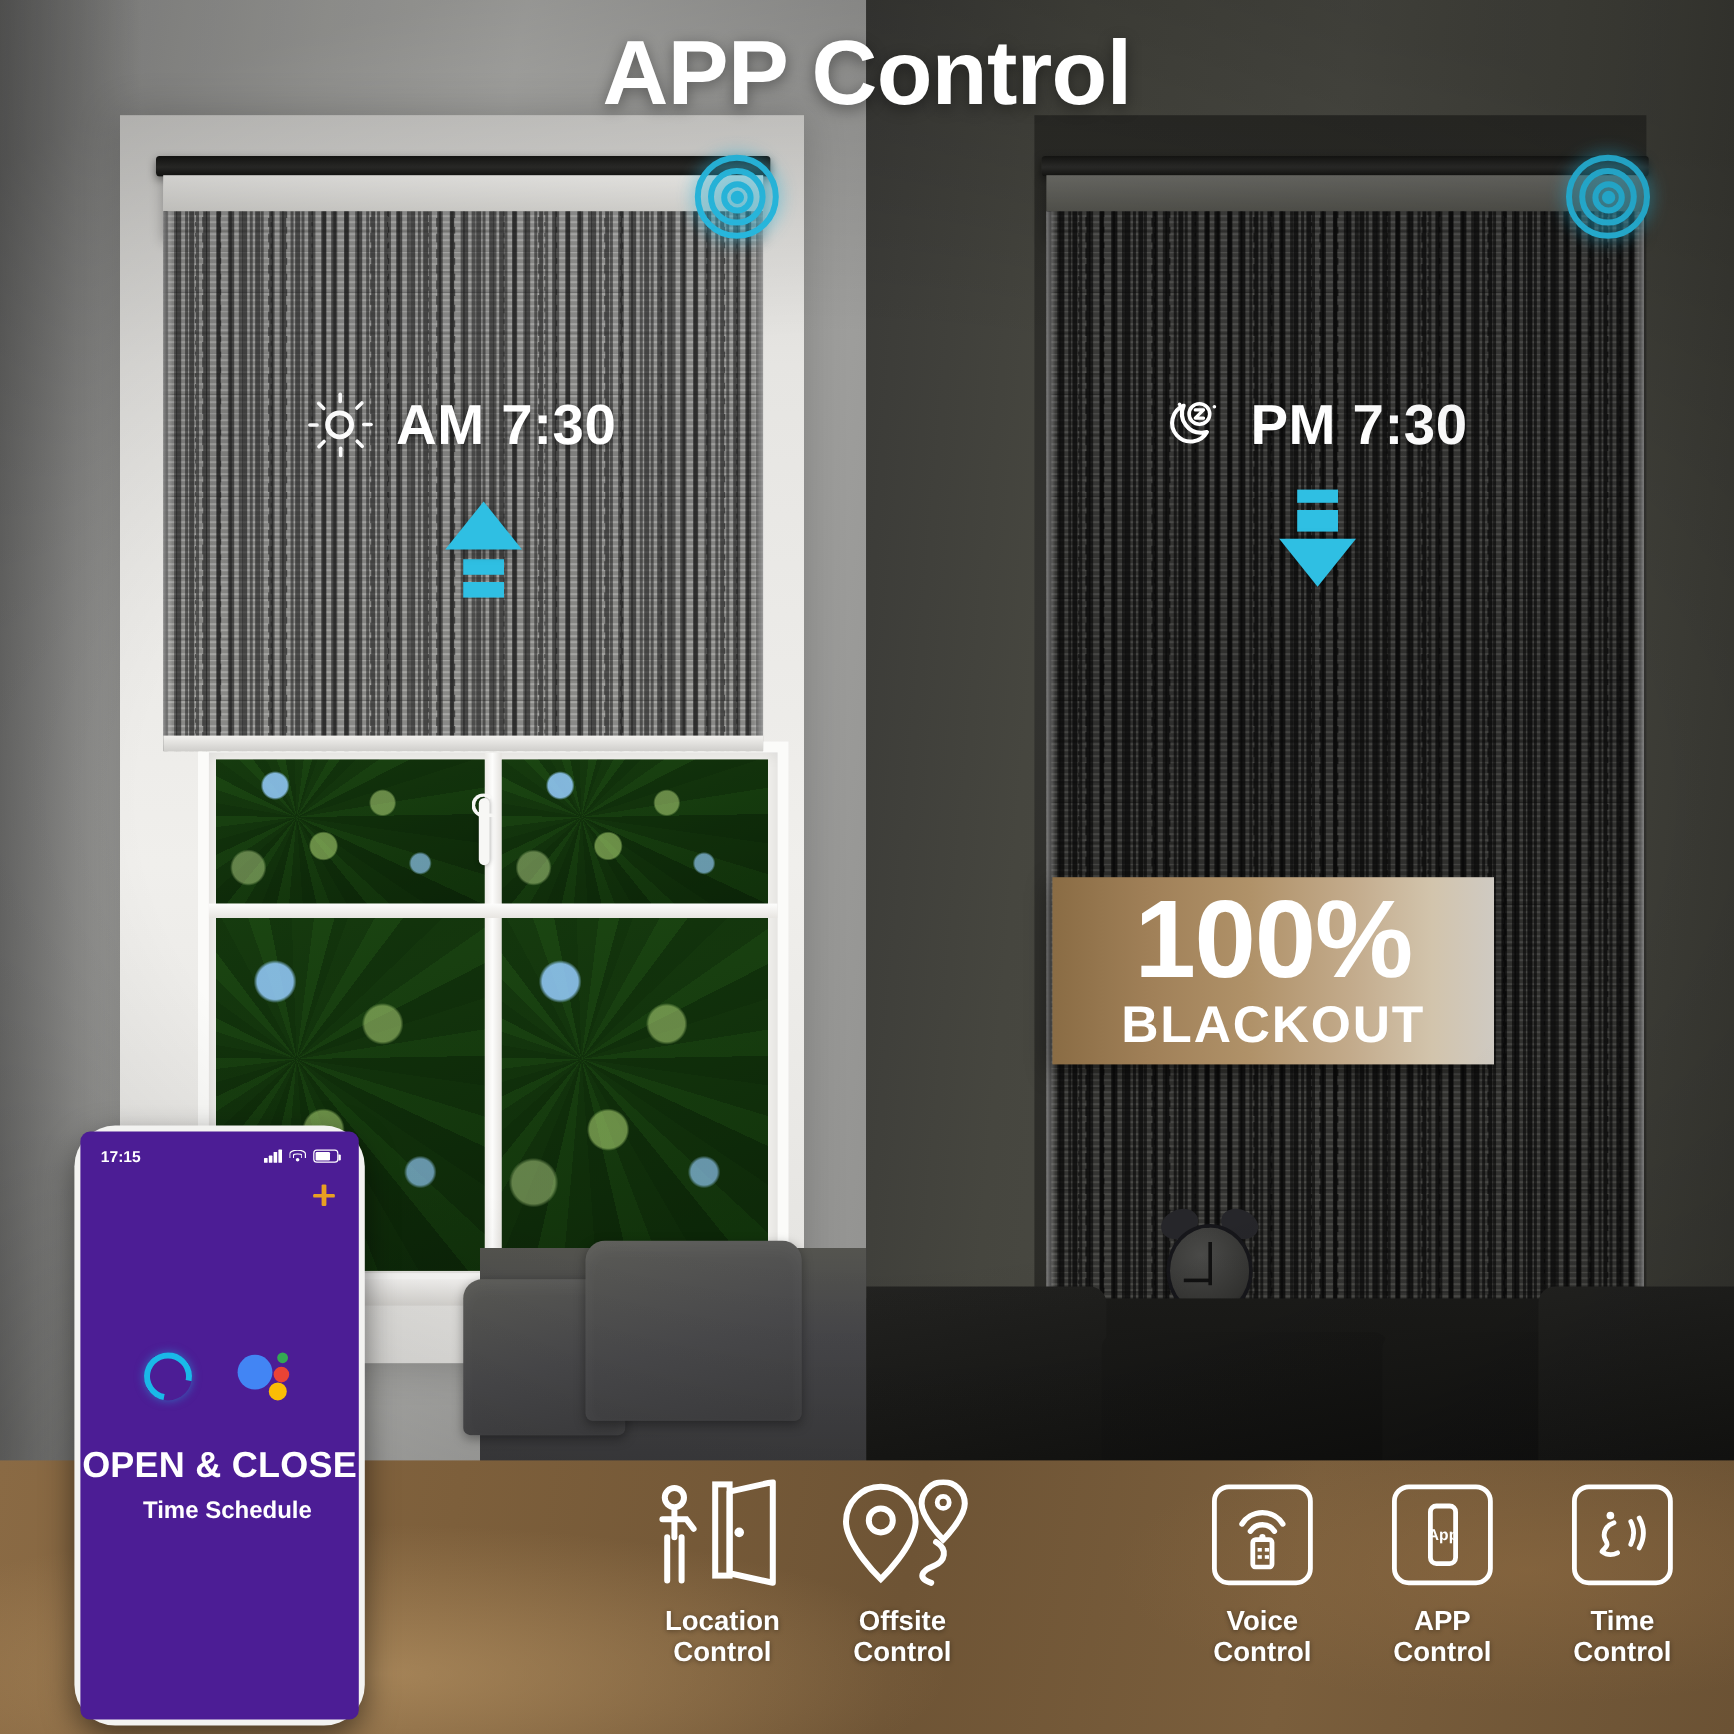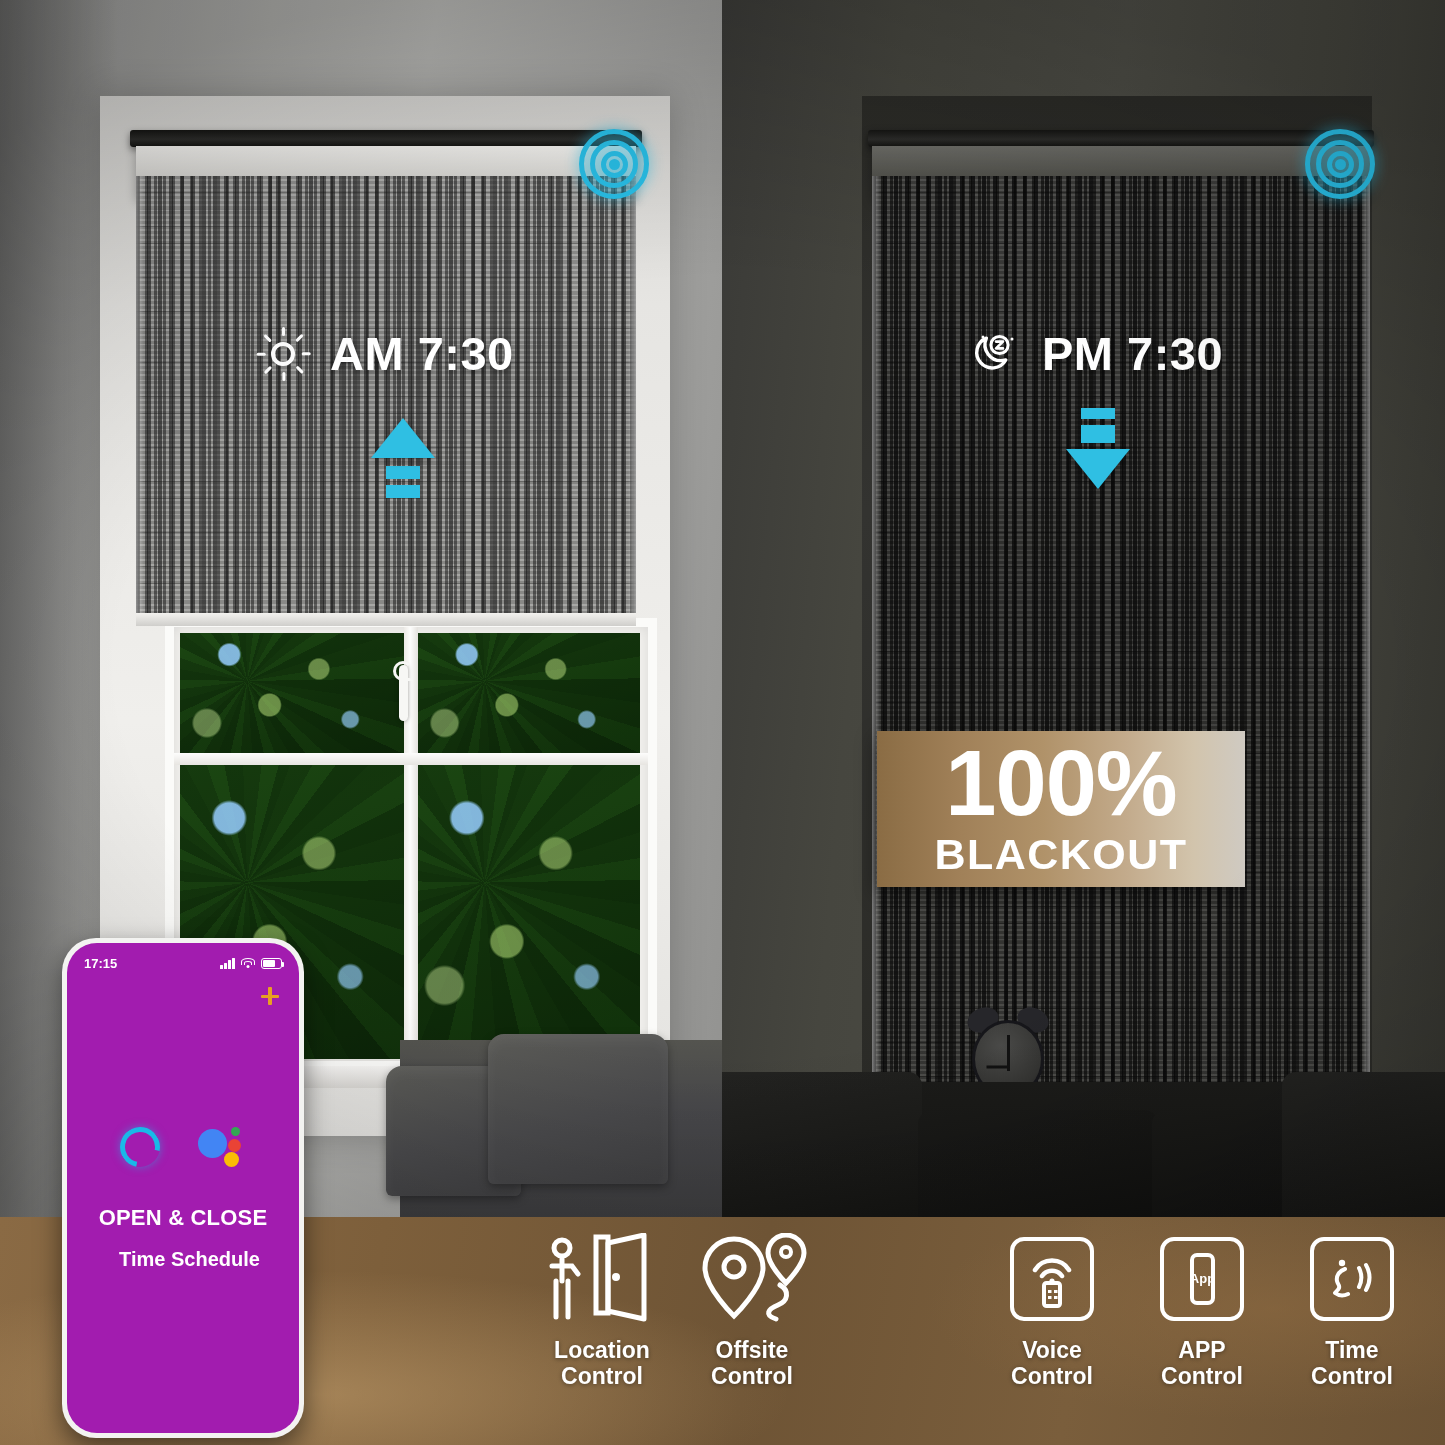--- a/index.html
+++ b/index.html
@@ -250,21 +250,21 @@
   .phone {
     position:absolute; left:62px; top:938px; width:242px; height:500px;
     background:#f3f3f1;
     border-radius:34px;
     padding:5px;
     box-shadow: 0 10px 26px rgba(0,0,0,.5);
     z-index: 28;
   }
   .phone .screen{
     position:relative; width:100%; height:100%;
-    background:#a21caf; border-radius:30px; overflow:hidden;
+    background:#4c1d95; border-radius:8px; overflow:hidden;
   }
   .phone .statusbar{
     position:absolute; top:0; left:0; right:0; height:34px;
     display:flex; align-items:center; justify-content:space-between;
     padding:6px 17px 0;
     color:#fff; font-size:13px; font-weight:700;
   }
   .phone .sb-right { display:flex; align-items:center; gap:6px; }
   .bars { display:flex; align-items:flex-end; gap:1.5px; height:11px; }
   .bars span{ width:2.6px; background:#fff; border-radius:.5px; }
@@ -301,21 +301,21 @@
   }
   .gassist{ position:relative; width:48px; height:44px; }
   .gassist .d { position:absolute; border-radius:50%; }
   .gassist .d.blue  { left:0;    top:4px;  width:29px; height:29px; background:#4285f4; }
   .gassist .d.green { left:33px; top:2px;  width:9px;  height:9px;  background:#34a853; }
   .gassist .d.red   { left:30px; top:14px; width:13px; height:13px; background:#ea4335; }
   .gassist .d.yellow{ left:26px; top:27px; width:15px; height:15px; background:#fbbc05; }
   .phone .ptxt{
     position:absolute; left:0; right:0; color:#fff; text-align:center;
   }
-  .phone .ptxt.l1{ top:262px; font-size:22px; font-weight:800; letter-spacing:.2px; }
+  .phone .ptxt.l1{ top:262px; font-size:30px; font-weight:800; letter-spacing:.2px; }
   .phone .ptxt.l2{ top:305px; font-size:20px; font-weight:700;margin-left:13px; }
 
   
   .band{
     position:absolute; left:0; bottom:0; width:1445px; height:228px;
     background:
       radial-gradient(ellipse 760px 200px at 22% 78%, rgba(196,160,110,.55), rgba(0,0,0,0) 62%),
       radial-gradient(ellipse 520px 170px at 88% 40%, rgba(150,112,68,.45), rgba(0,0,0,0) 66%),
       linear-gradient(100deg, #8a6a44 0%, #7d5f3b 26%, #6e5435 52%, #7a5e3c 74%, #6b5234 100%);
     z-index: 26;
@@ -467,20 +467,21 @@
     </div>
 
     <div class="blackout" style="left:155px; top:731px; width:368px; height:156px;">
       <div class="pct">100%</div>
       <div class="txt">BLACKOUT</div>
     </div>
   </div>
 
   <div class="overlay-dim"></div>
 
+  <div class="title">APP Control</div>
 
   <div class="phone">
     <div class="screen">
       <div class="statusbar">
         <span>17:15</span>
         <span class="sb-right">
           <span class="bars">
               <span></span>
               <span></span>
               <span></span>

